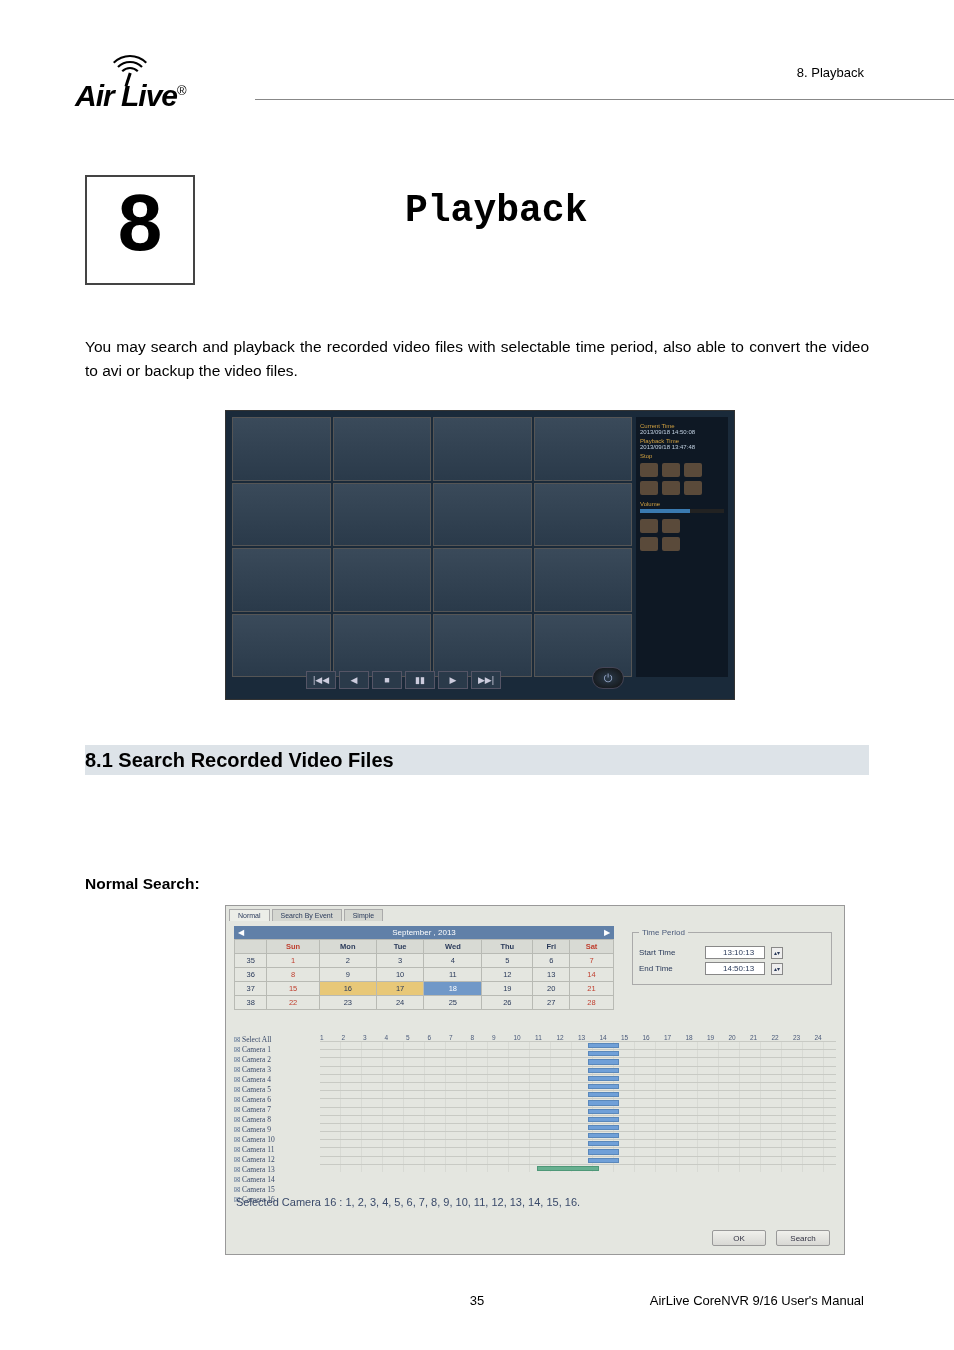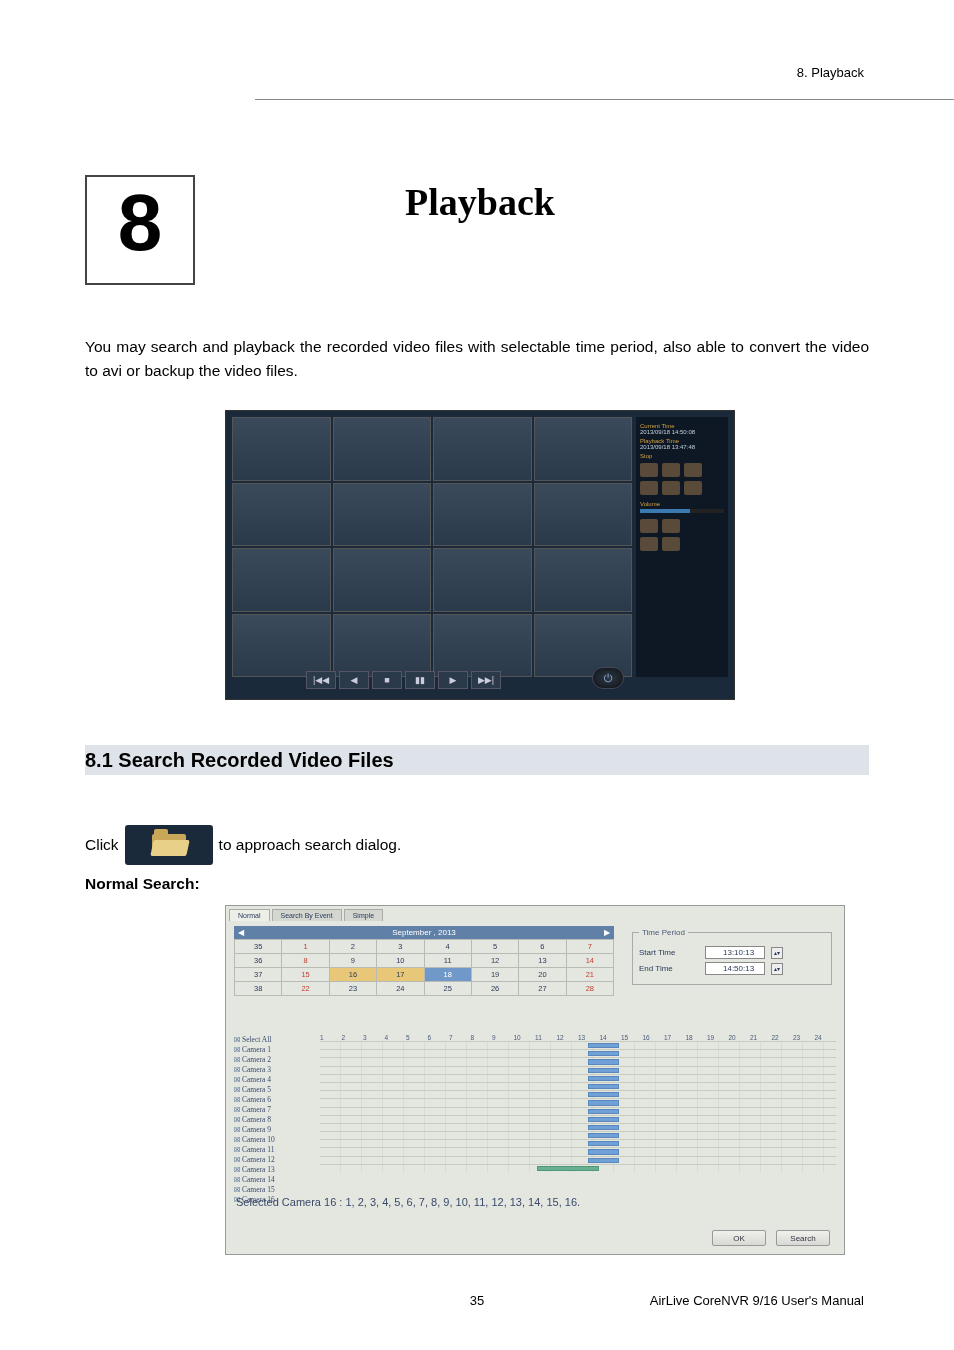--- a/index.html
+++ b/index.html
@@ -15,21 +15,21 @@
   .logo .wifi .pin { position: absolute; left: 50%; top: 18px; width: 2.5px; height: 14px; background: #000; transform: translateX(-50%) rotate(18deg); transform-origin: top center; }
   .logo .text { font-family: Arial, sans-serif; font-weight: 900; font-style: italic; font-size: 30px; letter-spacing: -1px; margin-top: -4px; white-space: nowrap; }
   .logo .text .reg { font-size: 13px; vertical-align: super; font-style: normal; font-weight: normal; }
   .breadcrumb { position: absolute; right: 90px; top: 65px; font-size: 13px; font-family: Arial, sans-serif; }
   .hr-band { position: absolute; left: 0; right: 0; top: 82px; height: 36px; border-top: 1px solid #4a4a4a; border-bottom: 1px solid #4a4a4a; background: linear-gradient(#f5f5f5, #e8e8e8); z-index: -1; }
   .hr-band::after { content: ""; position: absolute; left: 250px; right: 0; top: 50%; height: 1px; background: transparent; }
   .hr-line { position: absolute; left: 255px; right: 0; top: 99px; height: 1px; background: #888; }
 
   .chapter-box { position: absolute; left: 85px; top: 175px; width: 110px; height: 110px; border: 2px solid #444; display: flex; align-items: flex-start; justify-content: center; }
   .chapter-num { font-size: 80px; font-weight: 900; font-family: Arial, sans-serif; line-height: 1; margin-top: 6px; }
-  .chapter-title { position: absolute; left: 405px; top: 180px; font-size: 38px; font-weight: 700; font-family: Liberation Serif, serif; }
+  .chapter-title { position: absolute; left: 405px; top: 189px; font-size: 38px; font-weight: 700; font-family: Liberation Mono, monospace; }
 
   .body-text { position: absolute; left: 85px; right: 85px; font-size: 15.5px; font-family: Arial, sans-serif; line-height: 1.55; text-align: justify; }
   .body-1 { top: 335px; }
 
   .fig1 { position: absolute; left: 225px; top: 410px; width: 510px; height: 290px; background: #1a2a3a; border: 1px solid #333; }
   .fig1 .grid { position: absolute; left: 6px; top: 6px; width: 400px; height: 260px; display: grid; grid-template-columns: repeat(4, 1fr); grid-template-rows: repeat(4, 1fr); gap: 2px; }
   .fig1 .grid .cell { background: linear-gradient(#3a4a5a, #2a3a4a); border: 1px solid #555; }
   .fig1 .side { position: absolute; right: 6px; top: 6px; width: 92px; height: 260px; background: #0e1824; padding: 4px; font-size: 6px; color: #a8c8e8; }
   .fig1 .side .lbl { color: #d0a040; margin-top: 2px; }
   .fig1 .side .val { color: #c0d0e0; margin-bottom: 3px; }
@@ -89,20 +89,29 @@
   .footer { position: absolute; bottom: 42px; left: 0; right: 0; display: flex; justify-content: space-between; padding: 0 90px 0 90px; font-size: 13px; font-family: Arial, sans-serif; }
   .footer .center { position: absolute; left: 50%; transform: translateX(-50%); }
 </style>
 </head>
 <body>
 <div class="page">
 
 <div class="hr-band"></div>
 <div class="hr-line"></div>
 <div class="header">
+  <div class="logo">
+    <div class="wifi">
+      <div class="arc a1"></div>
+          <div class="arc a2"></div>
+          <div class="arc a3"></div>
+          <div class="pin"></div>
+    </div>
+    <div class="text"><span>Air Live</span><span class="reg">®</span></div>
+  </div>
   <div class="breadcrumb">8. Playback</div>
 </div>
 
 <div class="chapter-box">
   <div class="chapter-num">8</div>
 </div>
 <div class="chapter-title">Playback</div>
 
 <div class="body-text body-1">You may search and playback the recorded video files with selectable time period, also able to convert the video to avi or backup the video files.</div>
 
@@ -162,44 +171,47 @@
     <div class="btn">▶</div>
     <div class="btn">▶▶|</div>
   </div>
   <div class="power">⏻</div>
 </div>
 
 <div class="section-bar">
   <div class="section-title">8.1 Search Recorded Video Files</div>
 </div>
 
-<div class="click-line">
-  <span>Click</span>
-  <span class="folder-btn">
-    <span class="folder-icon"></span>
-  </span>
-  <span>to approach search dialog.</span>
-</div>
 <div class="normal-search">Normal Search:</div>
 
 <div class="fig2">
   <div class="tabs">
     <div class="tab active">Normal</div>
     <div class="tab">Search By Event</div>
     <div class="tab">Simple</div>
   </div>
 
   <div class="cal">
     <div class="month">
       <span class="arrow">◀</span>
       <span><span>September</span> , <span>2013</span></span>
       <span class="arrow">▶</span>
     </div>
     <table>
       <tbody>
+            <tr>
+        <th></th>
+        <th class="sun">Sun</th>
+        <th>Mon</th>
+        <th>Tue</th>
+        <th>Wed</th>
+        <th>Thu</th>
+        <th>Fri</th>
+        <th class="sat">Sat</th>
+      </tr>
       <tr>
         <td>35</td>
         <td class="sun">1</td>
         <td>2</td>
         <td>3</td>
         <td>4</td>
         <td>5</td>
         <td>6</td>
         <td class="sat">7</td>
       </tr>

